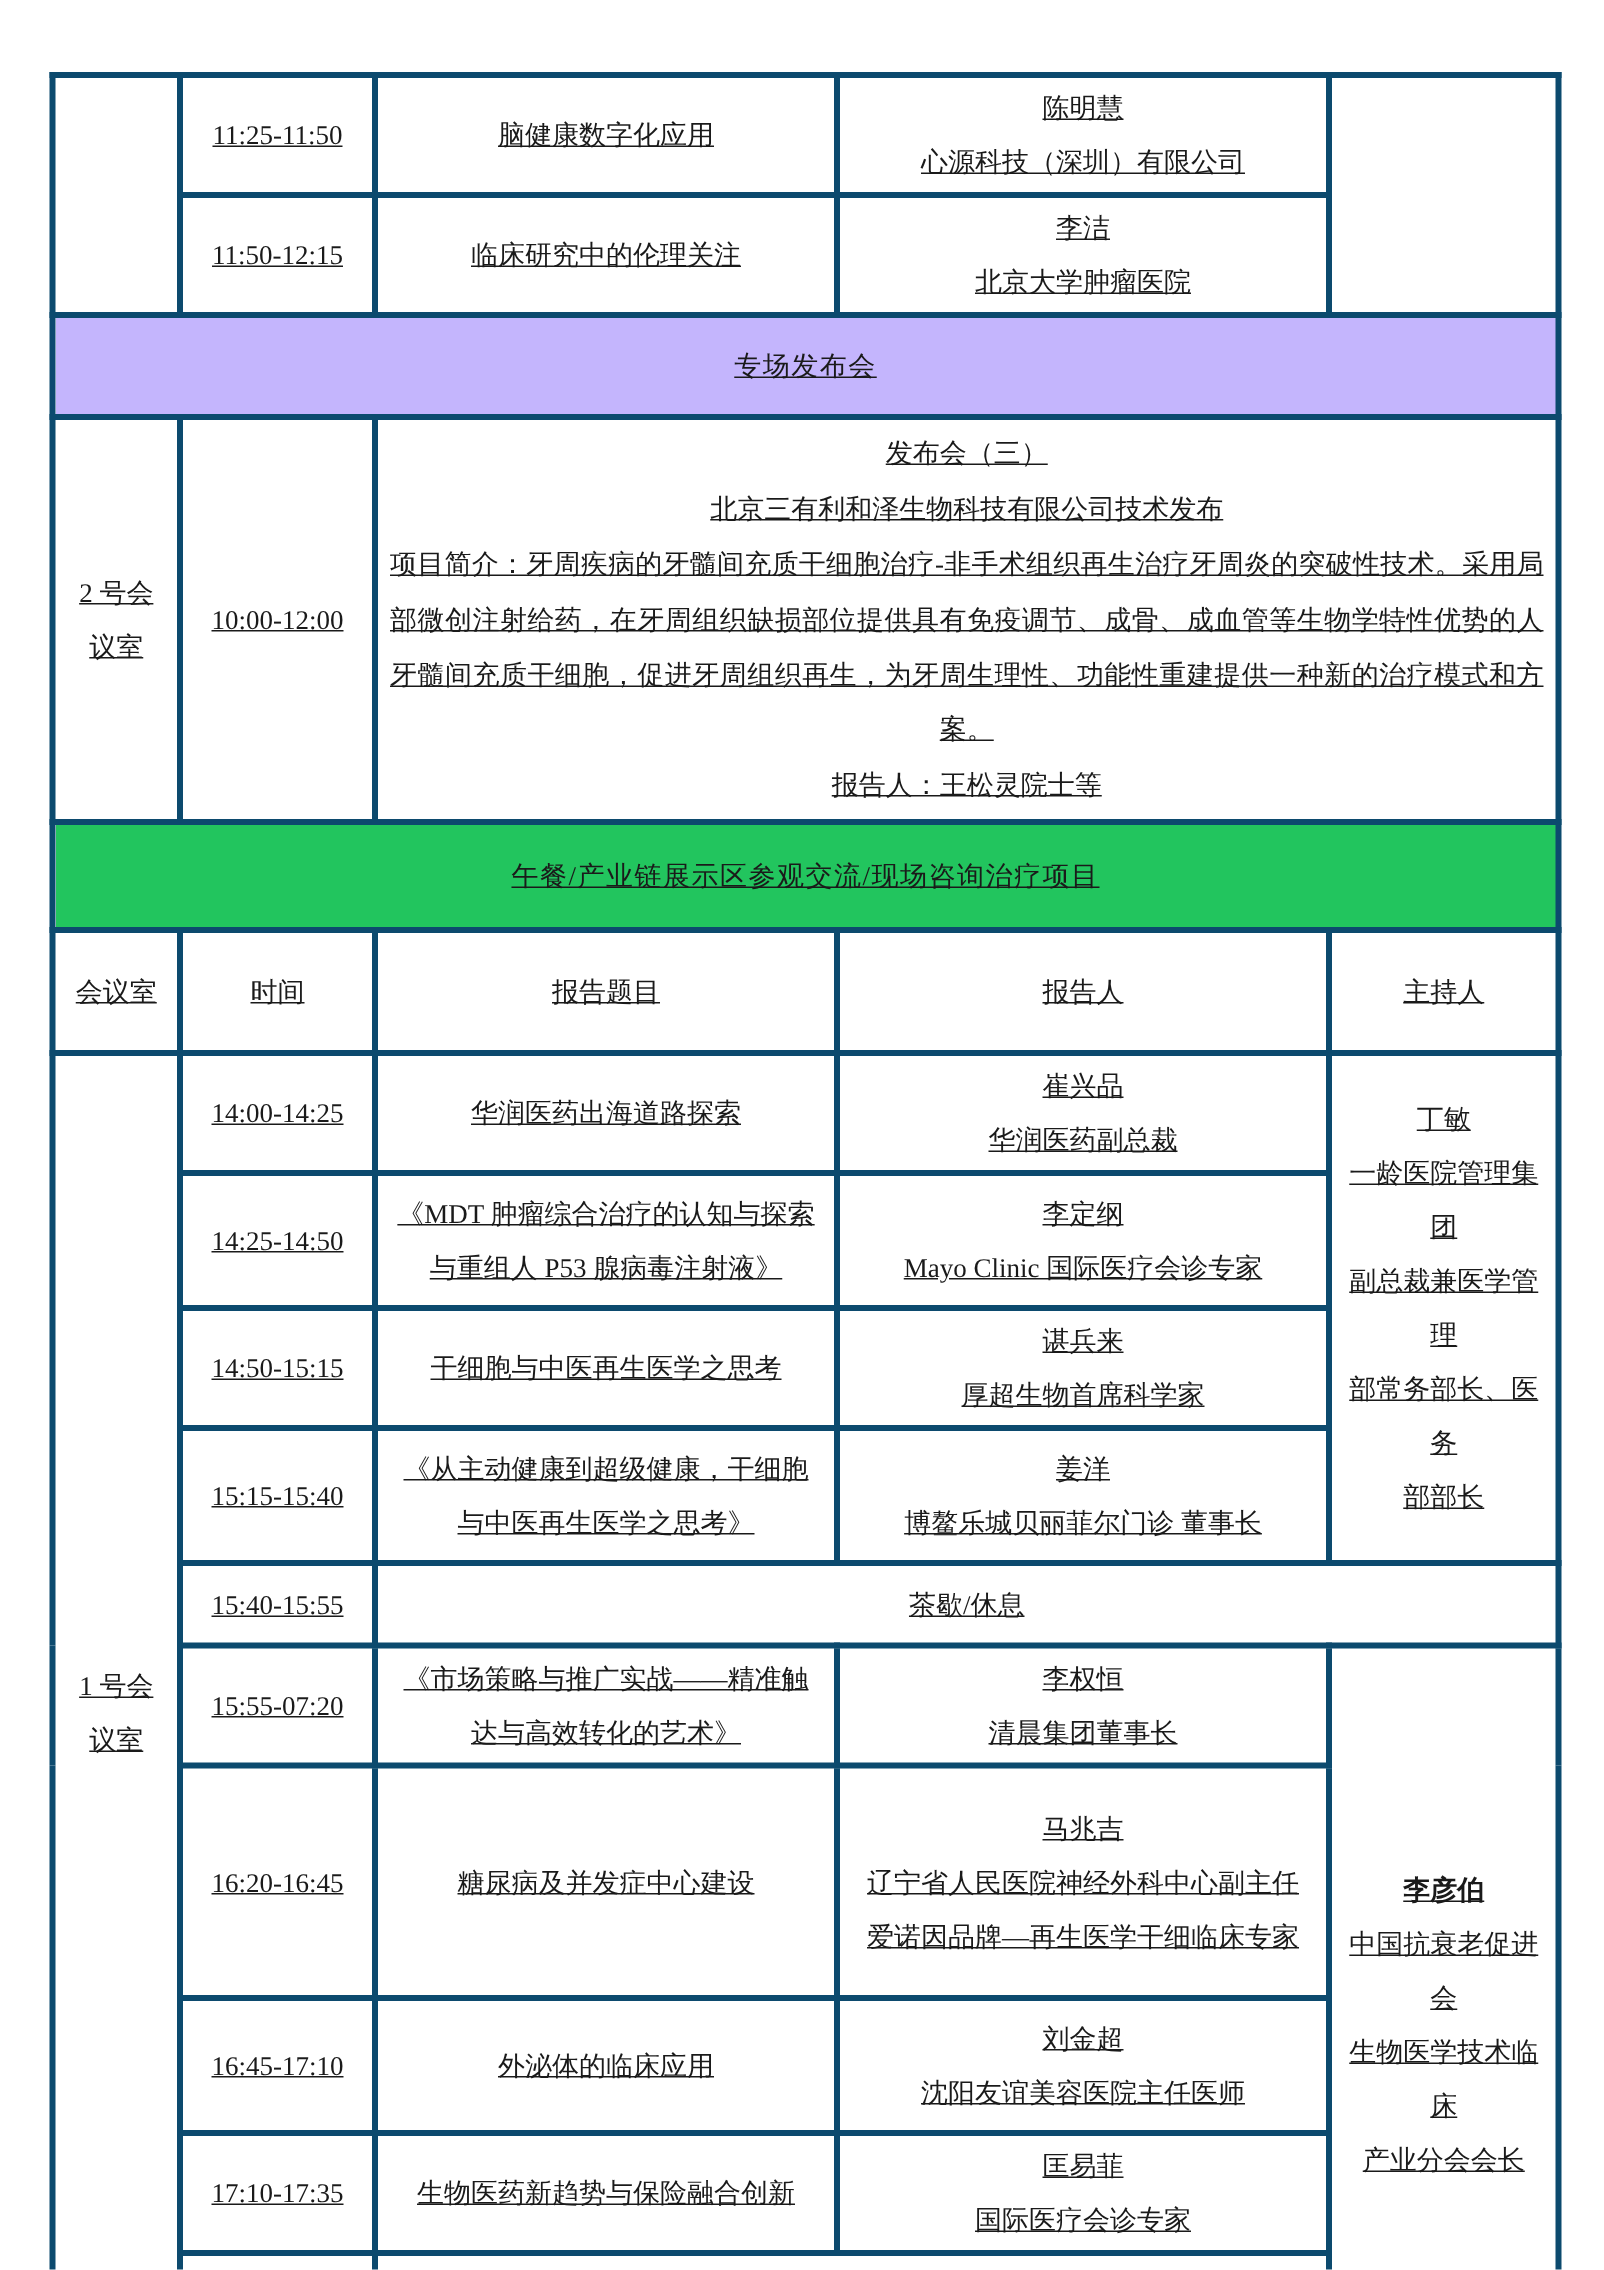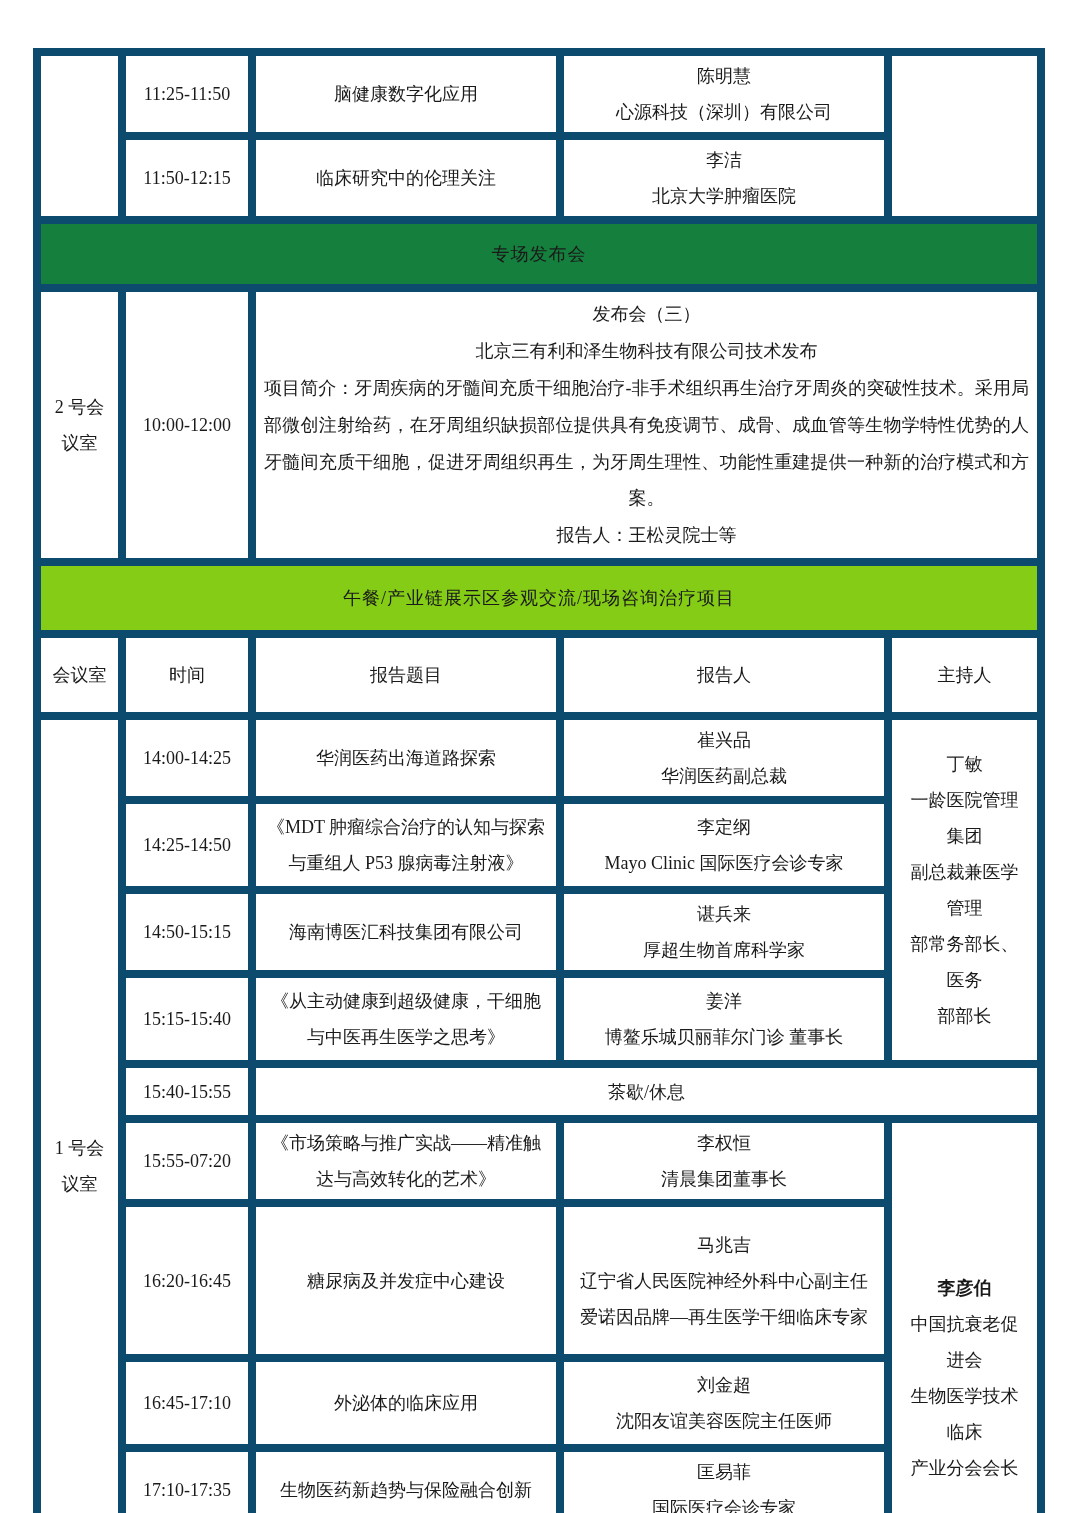--- a/index.html
+++ b/index.html
@@ -15,28 +15,29 @@
   table.schedule {
     position: absolute;
     left: 33px;
     top: 48px;
     width: 1004px;
     border-collapse: collapse;
     table-layout: fixed;
     border: 3px solid #1f1f1f;
   }
   td {
-    border: 8px solid #0c4a6e;
+    border: 4px solid #0c4a6e;
     text-align: center;
     vertical-align: middle;
     font-size: 18px;
     line-height: 2.0;
     padding: 2px 10px;
     overflow: hidden;
     word-break: break-word;
+    text-decoration: underline;
   }
   td.banner {
     font-size: 18px;
     letter-spacing: 1px;
   }
   td.press-cell {
     line-height: 2.05;
     padding: 4px 8px;
   }
   .press-intro {
@@ -73,39 +74,39 @@
   <tr style="height:71px">
     <td>11:50-12:15</td>
     <td>临床研究中的伦理关注</td>
     <td>
       <span class="speaker-line">李洁</span>
       <span class="speaker-line">北京大学肿瘤医院</span>
     </td>
   </tr>
 
   <tr style="height:68px">
-    <td colspan="5" class="banner" style="background:#15803d">专场发布会</td>
+    <td colspan="5" class="banner" style="background:#c4b5fd">专场发布会</td>
   </tr>
 
   <tr style="height:220px">
     <td>
       <span class="speaker-line">2 号会</span>
       <span class="speaker-line">议室</span>
     </td>
     <td>10:00-12:00</td>
     <td colspan="3" class="press-cell">
       <div>发布会（三）</div>
       <div>北京三有利和泽生物科技有限公司技术发布</div>
       <div class="press-intro">项目简介：牙周疾病的牙髓间充质干细胞治疗-非手术组织再生治疗牙周炎的突破性技术。采用局部微创注射给药，在牙周组织缺损部位提供具有免疫调节、成骨、成血管等生物学特性优势的人牙髓间充质干细胞，促进牙周组织再生，为牙周生理性、功能性重建提供一种新的治疗模式和方案。</div>
       <div>报告人：王松灵院士等</div>
     </td>
   </tr>
 
   <tr style="height:72px">
-    <td colspan="5" class="banner" style="background:#84cc16">午餐/产业链展示区参观交流/现场咨询治疗项目</td>
+    <td colspan="5" class="banner" style="background:#22c55e">午餐/产业链展示区参观交流/现场咨询治疗项目</td>
   </tr>
 
   <tr style="height:82px">
     <td>会议室</td>
     <td>时间</td>
     <td>报告题目</td>
     <td>报告人</td>
     <td>主持人</td>
   </tr>
 
@@ -133,21 +134,21 @@
     <td>14:25-14:50</td>
     <td>《MDT 肿瘤综合治疗的认知与探索与重组人 P53 腺病毒注射液》</td>
     <td>
       <span class="speaker-line">李定纲</span>
       <span class="speaker-line">Mayo Clinic 国际医疗会诊专家</span>
     </td>
   </tr>
 
   <tr style="height:70px">
     <td>14:50-15:15</td>
-    <td>海南博医汇科技集团有限公司</td>
+    <td>干细胞与中医再生医学之思考</td>
     <td>
       <span class="speaker-line">谌兵来</span>
       <span class="speaker-line">厚超生物首席科学家</span>
     </td>
   </tr>
 
   <tr style="height:90px">
     <td>15:15-15:40</td>
     <td>《从主动健康到超级健康，干细胞与中医再生医学之思考》</td>
     <td>

